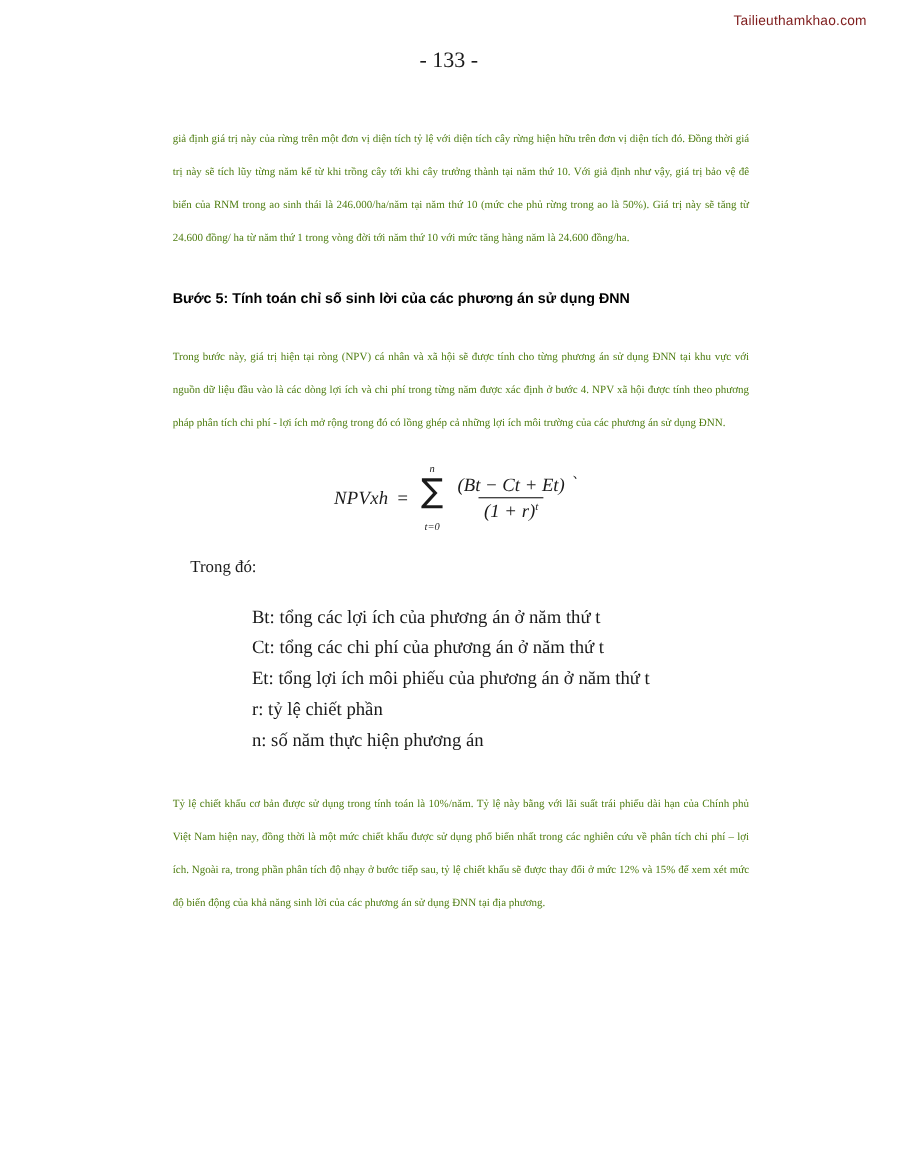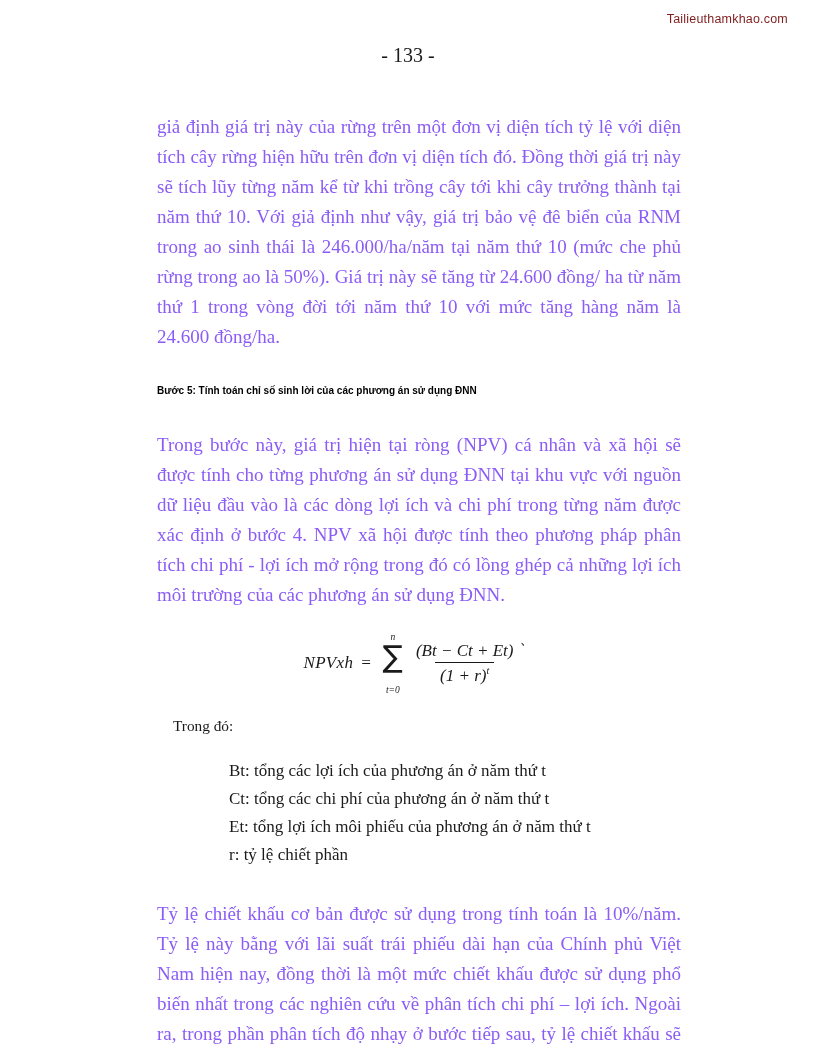--- a/index.html
+++ b/index.html
@@ -47,33 +47,33 @@
     position: absolute;
     left: 157px;
     top: 112px;
     width: 524px;
   }
 
   p.body-par {
     margin: 0 0 0 0;
     text-align: justify;
     text-justify: inter-word;
-    font-size: 19px;
+    font-size: 10px;
     line-height: 30px;
-    color: #8b5cf6;
+    color: #4d7c0f;
   }
 
   .par-gap {
     height: 24px;
   }
 
   .heading {
     font-family: "Liberation Sans", sans-serif;
     font-weight: bold;
-    font-size: 10px;
+    font-size: 13px;
     line-height: 30px;
     color: #000000;
     margin: 0;
     text-align: left;
   }
 
   
   .formula-wrap {
     width: 100%;
     display: flex;
@@ -211,20 +211,21 @@
       </div>
     </div>
 
     <p class="trong-do">Trong đó:</p>
 
     <ul class="def-list">
       <li>Bt: tổng các lợi ích của phương án ở năm thứ t</li>
       <li>Ct: tổng các chi phí của phương án ở năm thứ t</li>
       <li>Et: tổng lợi ích môi phiếu của phương án ở năm thứ t</li>
       <li>r: tỷ lệ chiết phần</li>
+      <li>n: số năm thực hiện phương án</li>
     </ul>
 
     <div class="par-gap" style="height:30px"></div>
 
     <p class="body-par">Tỷ lệ chiết khấu cơ bản được sử dụng trong tính toán là 10%/năm. Tỷ lệ này bằng với lãi suất trái phiếu dài hạn của Chính phủ Việt Nam hiện nay, đồng thời là một mức chiết khấu được sử dụng phổ biến nhất trong các nghiên cứu về phân tích chi phí – lợi ích. Ngoài ra, trong phần phân tích độ nhạy ở bước tiếp sau, tỷ lệ chiết khấu sẽ được thay đổi ở mức 12% và 15% để xem xét mức độ biến động của khả năng sinh lời của các phương án sử dụng ĐNN tại địa phương.</p>
 
   </div>
 </div>
 
 </body></html>

